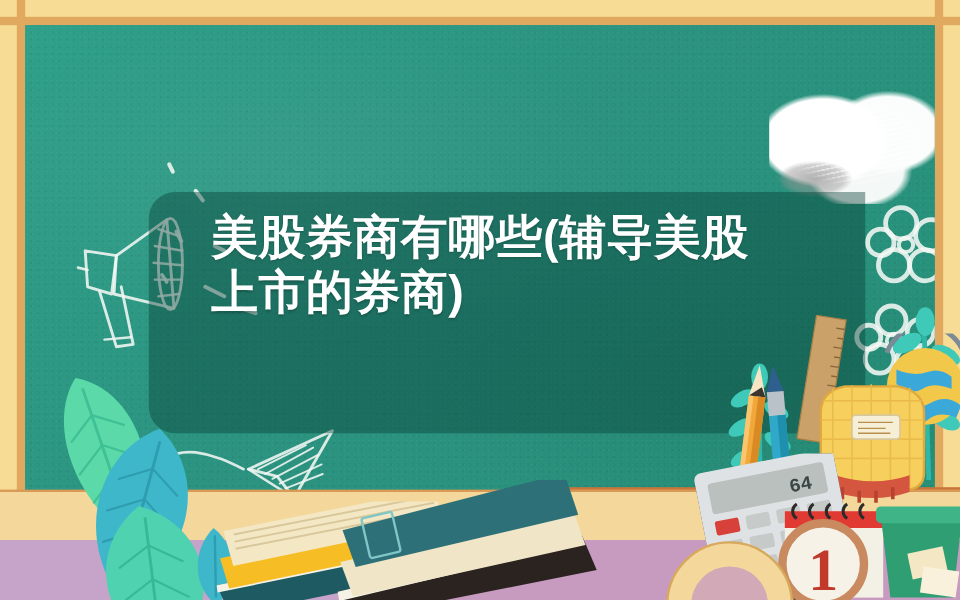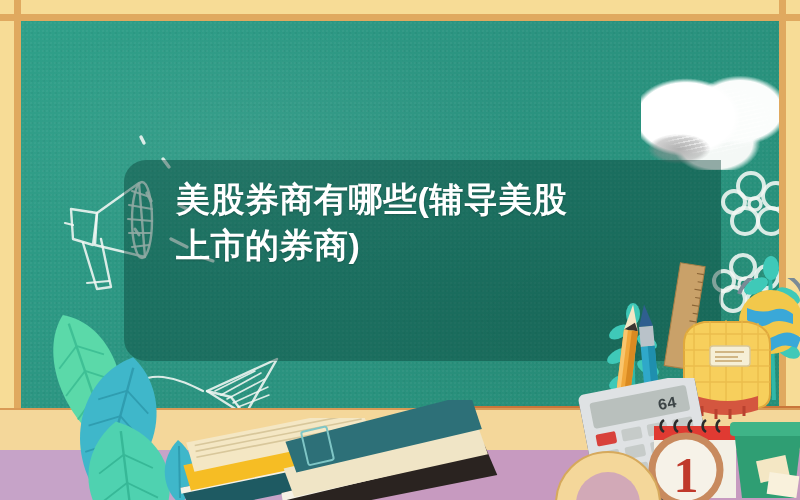--- a/index.html
+++ b/index.html
@@ -81,21 +81,21 @@
 
   .shape{position:absolute;}
 
   
   .leaf{position:absolute;}
   .leaf svg{display:block;overflow:visible;}
 
   
   .headline{
     position:absolute;left:176px;top:176px;width:520px;
-    color:#ffffff;font-size:34px;font-weight:700;line-height:46px;
+    color:#ffffff;font-size:39px;font-weight:700;line-height:46px;
     letter-spacing:.5px;
     text-shadow:0 1px 2px rgba(0,0,0,.22);
     font-family:"Liberation Sans","DejaVu Sans",sans-serif;
     white-space:pre-wrap;
   }
 </style>
 </head>
 <body>
 
 <div class="stage">

